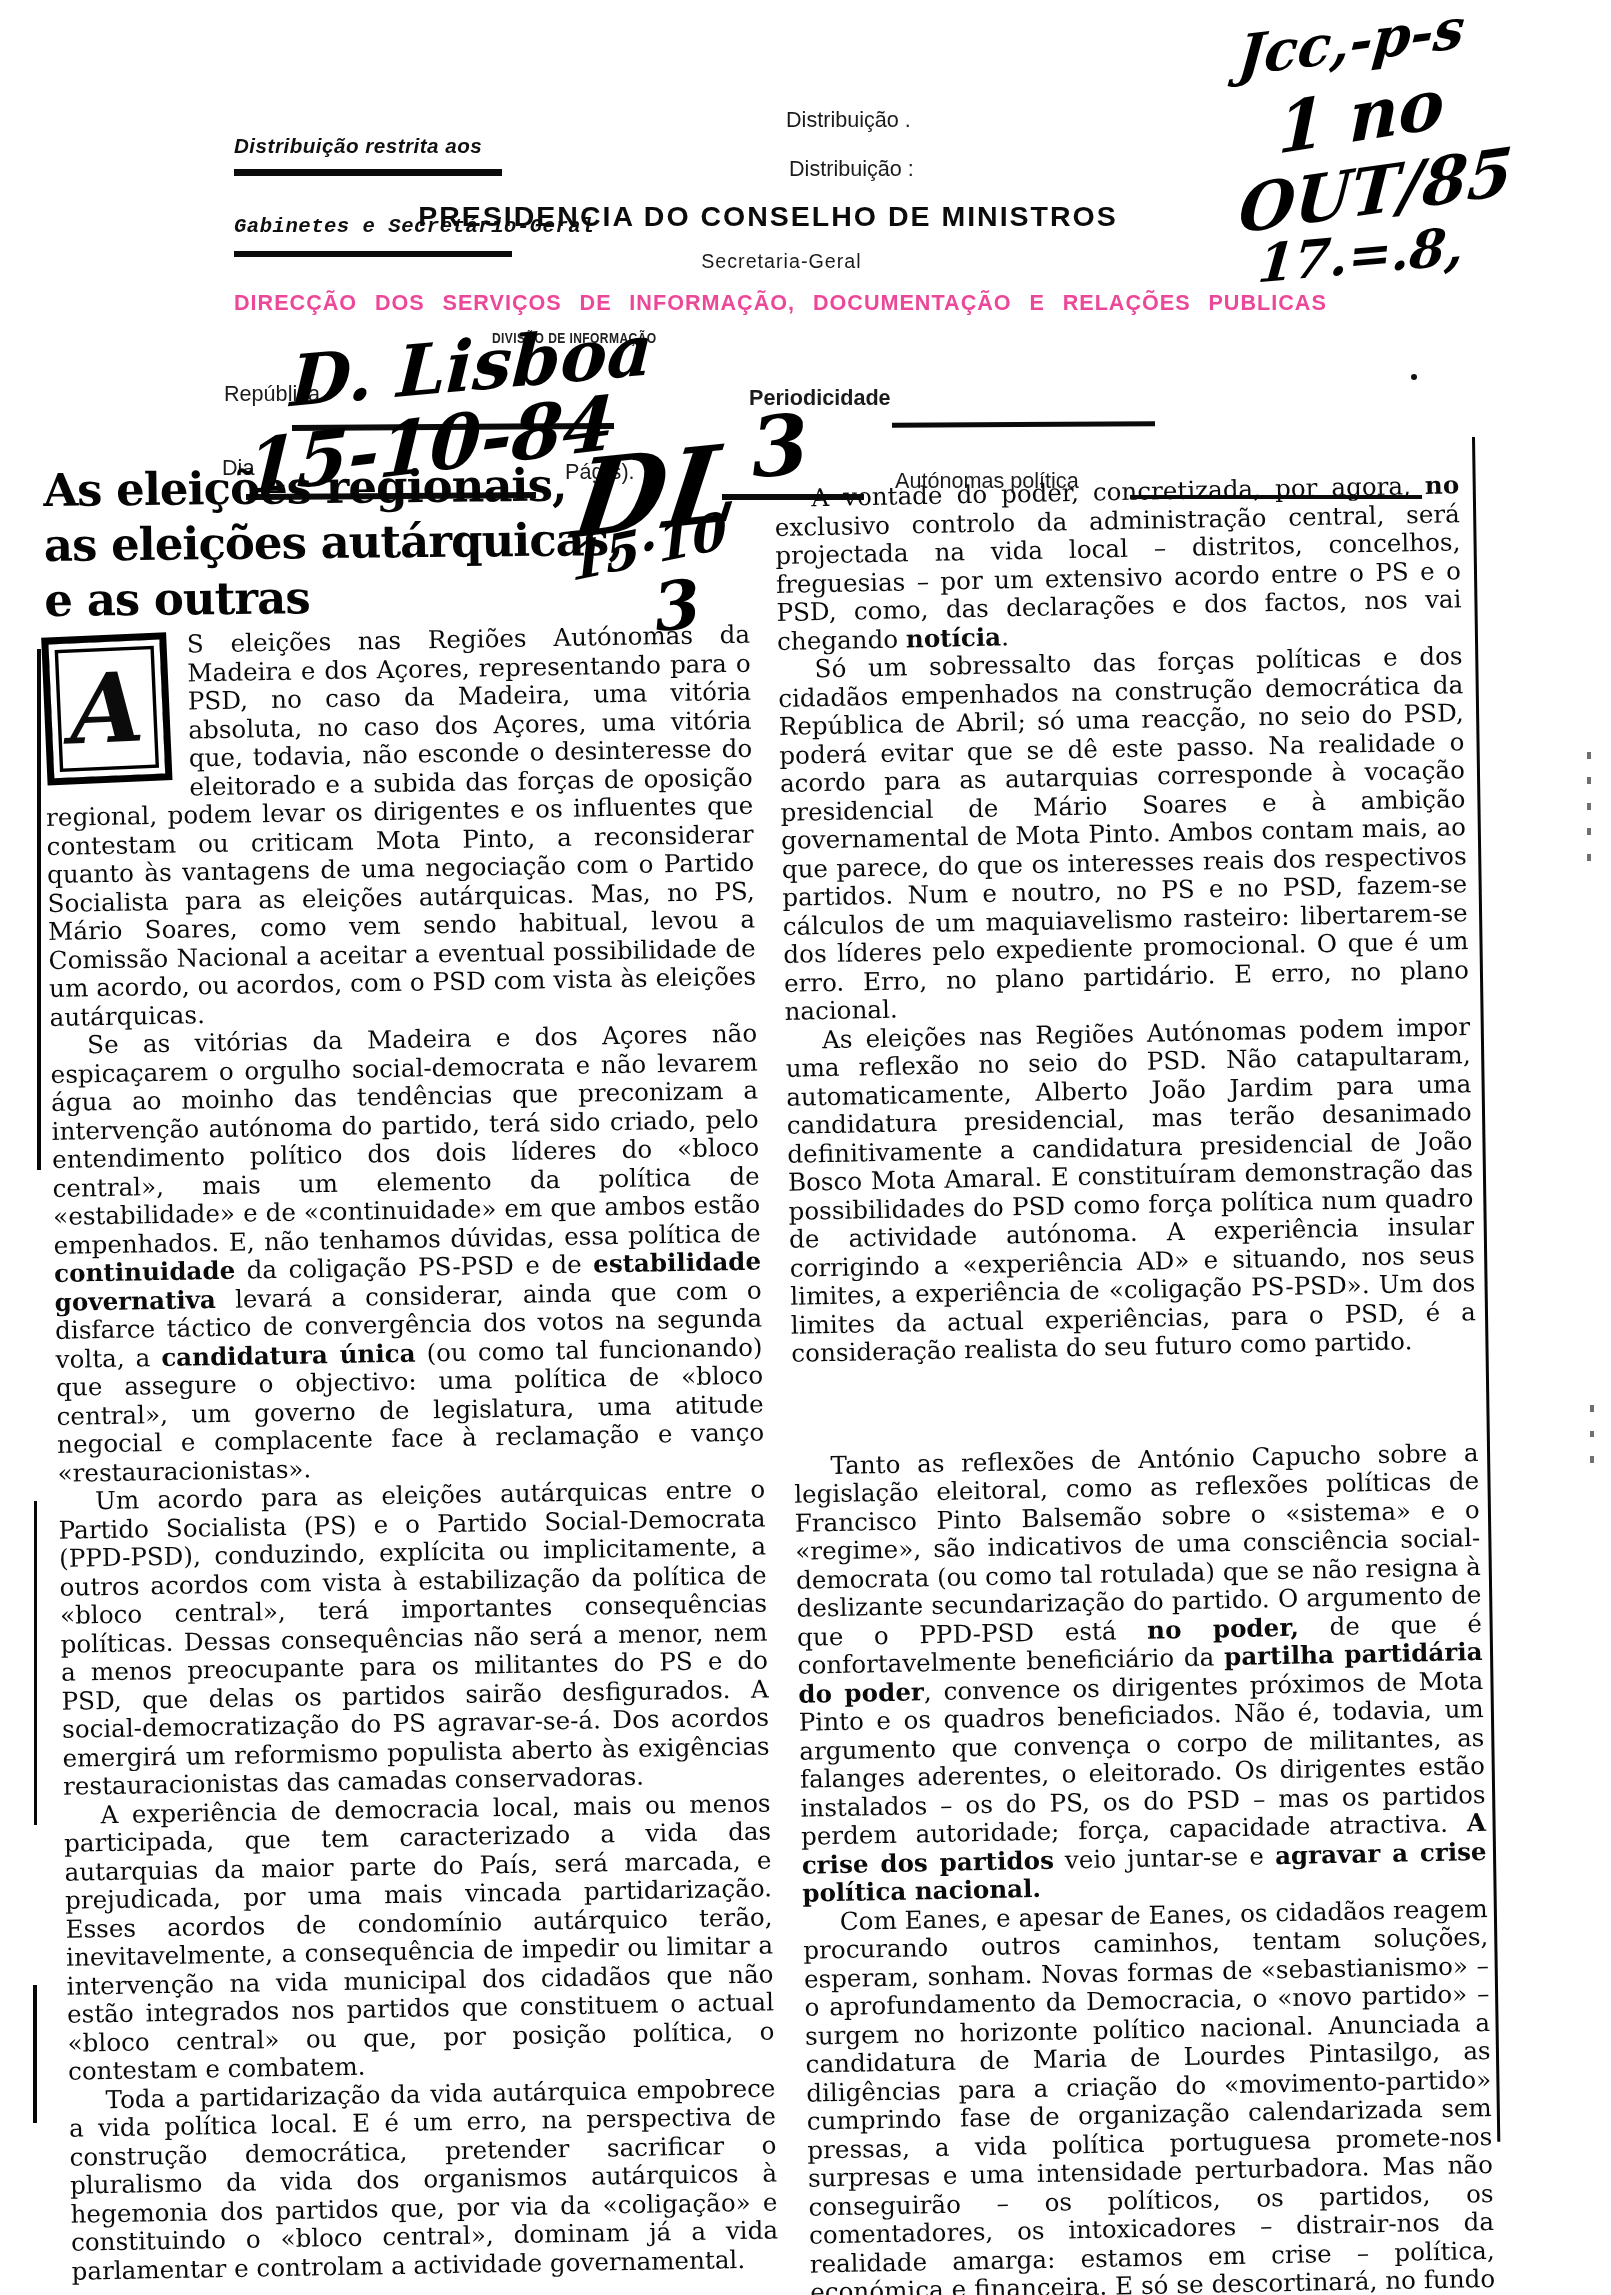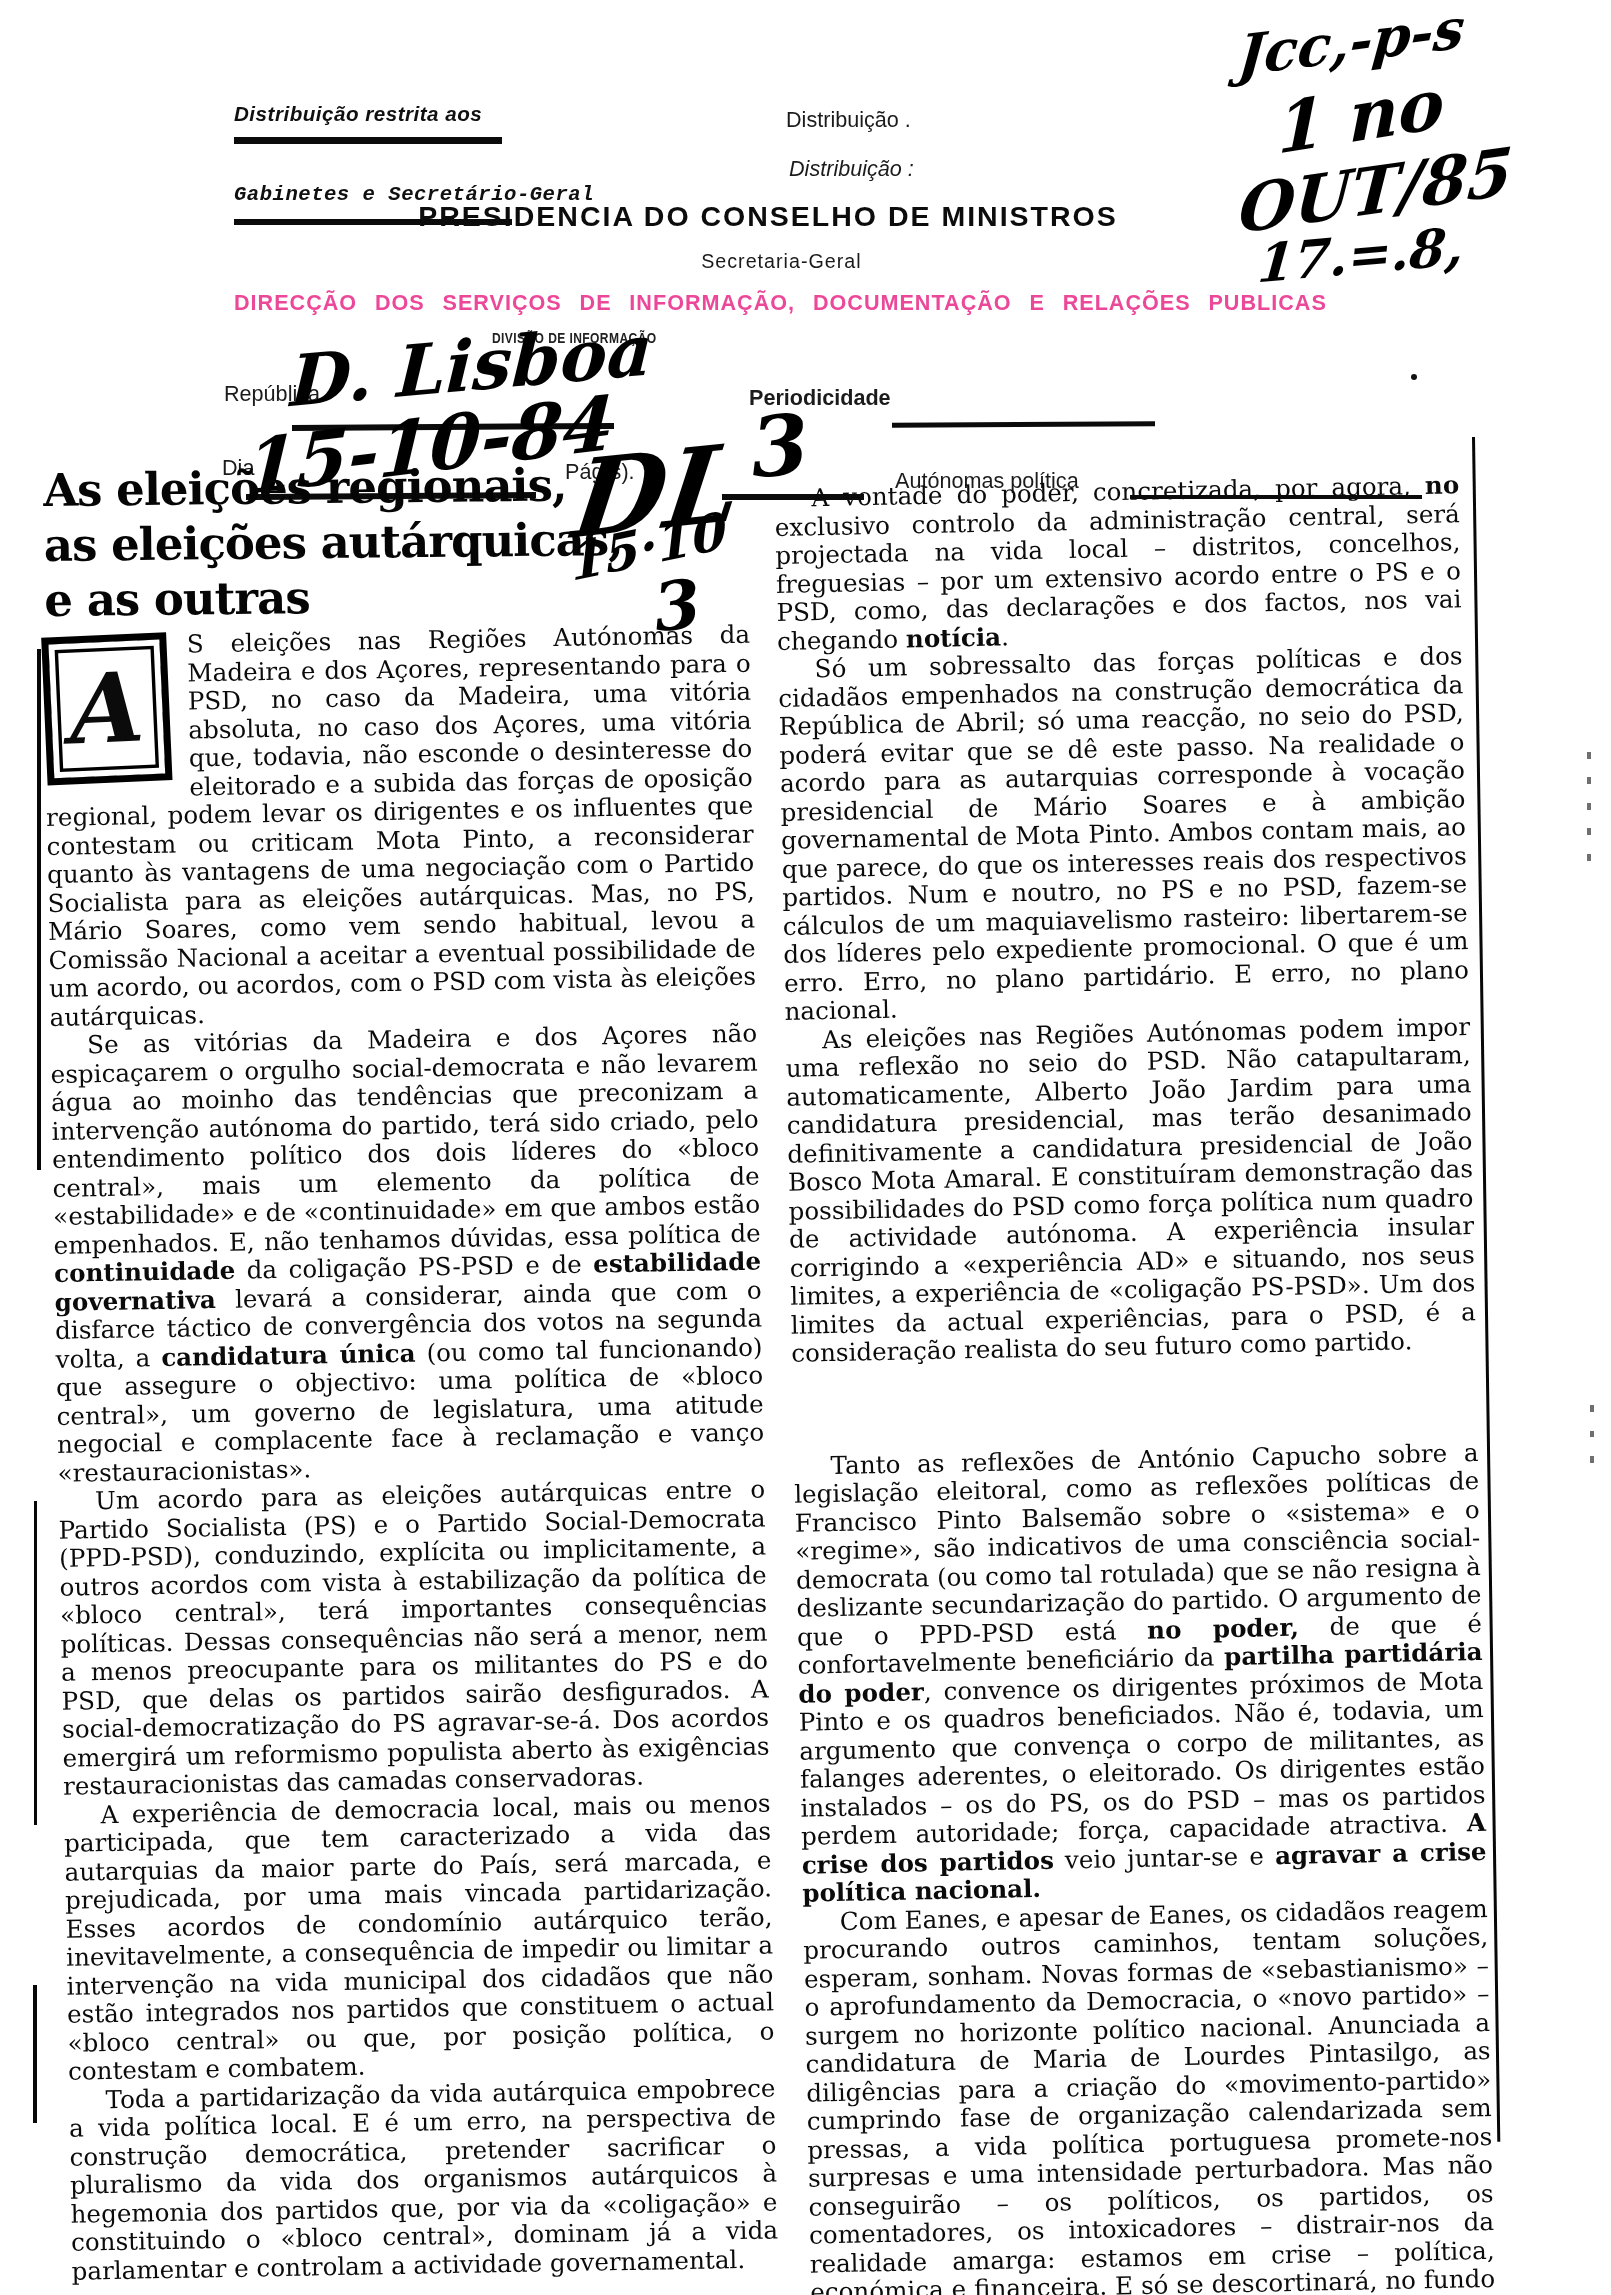--- a/index.html
+++ b/index.html
@@ -1,21 +1,21 @@
 <!DOCTYPE html>
 <html lang="pt" style="font-size:7.9px"><head>
 <meta charset="utf-8">
 <style>
   html,body{margin:0;padding:0;}
   body{
     width:1612px;height:2295px;position:relative;background:#ffffff;
     font-family:"DejaVu Serif",serif;color:#0a0a0a;overflow:hidden;
   }
   .abs{position:absolute;}
-  .restricted{font:italic 700 20.6px/1 "Liberation Sans",sans-serif;letter-spacing:0.5px;color:#101010;}
+  .restricted{font:italic 700 20.6px/1 "Liberation Sans",sans-serif;letter-spacing:0.5px;color:#101010;margin-top:32px;}
   .bar{background:#0b0b0b;}
   .orgtitle{font:700 28.5px/1 "Liberation Sans",sans-serif;letter-spacing:2px;color:#0c0c0c;text-align:center;}
   .orgsub{font:500 19.7px/1 "Liberation Sans",sans-serif;letter-spacing:1px;text-align:center;color:#1a1a1a;}
   .orgdept{font:700 21.6px/1 "Liberation Sans",sans-serif;letter-spacing:1px;word-spacing:10.8px;white-space:nowrap;color:#ec4899;}
   .orgdiv{font:700 14.7px/1 "Liberation Sans",sans-serif;letter-spacing:0.5px;transform:scaleX(.82);transform-origin:left top;color:#202020;}
   .flabel{font:500 21.6px/1 "Liberation Sans",sans-serif;color:#1b1b1b;}
   
   .hw{font-family:"DejaVu Serif",serif;font-style:italic;font-weight:700;color:#000;white-space:nowrap;}
   
   .title{font:700 45px/55px "DejaVu Serif",serif;letter-spacing:-1px;color:#050505;transform:rotate(-.6deg);transform-origin:left top;}
@@ -40,21 +40,21 @@
 <body>
 
 <div class="abs" style="left:234px;top:104px;">
   <div class="restricted">Distribuição restrita aos</div>
   <div class="bar" style="width:268px;height:6.4px;margin-top:12.8px;"></div>
   <div class="restricted" style="margin-top:41px;font-family:Liberation Mono, monospace;">Gabinetes e Secretário-Geral</div>
   <div class="bar" style="width:278px;height:6.4px;margin-top:13.3px;"></div>
 </div>
 
 <div class="abs flabel" style="left:786px;top:109px;">Distribuição .</div>
-<div class="abs flabel" style="left:789px;top:158px;font-style:italic;">Distribuição :</div>
+<div class="abs flabel" style="left:789px;top:158px;">Distribuição :</div>
 
 <div class="abs orgtitle" style="left:-38px;top:202px;width:1612px;">PRESIDENCIA DO CONSELHO DE MINISTROS</div>
 <div class="abs orgsub" style="left:-24.6px;top:252px;width:1612px;">Secretaria-Geral</div>
 <div class="abs orgdept" style="left:234px;top:292px;">DIRECÇÃO DOS SERVIÇOS DE INFORMAÇÃO, DOCUMENTAÇÃO E RELAÇÕES PUBLICAS</div>
 <div class="abs orgdiv" style="left:492px;top:331px;">DIVISÃO DE INFORMAÇÃO</div>
 
 <div class="abs flabel" style="left:224px;top:383px;">República</div>
 <div class="abs hw" style="left:290px;top:324px;font-size:70px;transform:rotate(-5deg) skewX(-8deg);">D. Lisboa</div>
 <div class="abs bar" style="left:292px;top:424px;width:322px;height:5.9px;transform:rotate(-.4deg);"></div>
 <div class="abs flabel" style="left:749px;top:387px;font-weight:bold;">Periodicidade</div>

